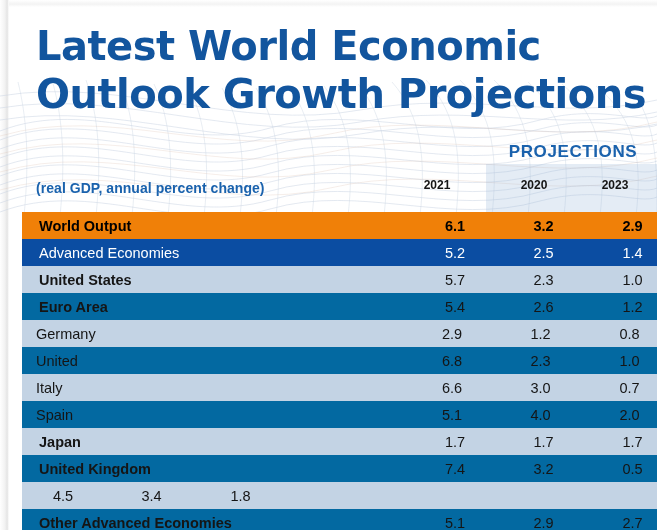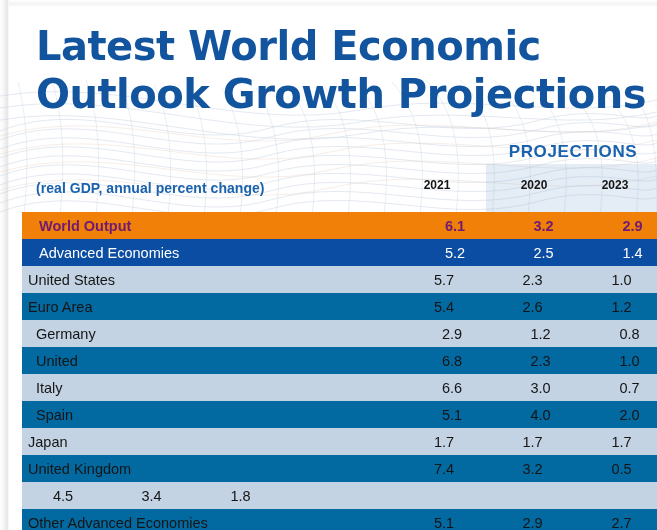--- a/index.html
+++ b/index.html
@@ -142,26 +142,26 @@
   }
   .row .v1 { width: 82px; margin-left: 0px; }
   .row .v2 { width: 95px; }
   .row .v3 { width: 83px; }
 
   
   .row.r-white  { background: #0369a1; }
   .row.r-shade  { background: #c3d3e4; }
   .row.r-orange { background: #f08008; }
   .row.r-orange .label,
-  .row.r-orange .val { color: #701a75; font-weight: 700; }
+  .row.r-orange .val { color: #000000; font-weight: 700; }
   .row.r-blue   { background: #0b4da2; }
   .row.r-blue .label,
   .row.r-blue .val { color: #ffffff; font-weight: 400; }
 
-  .lvl0 .label { padding-left: 6px; font-weight: 400; }
+  .lvl0 .label { padding-left: 17px; font-weight: 700; }
   .lvl1 .label { padding-left: 14px; font-weight: 400; }
   .row.r-orange.lvl0 .label,
   .row.r-blue.lvl0 .label { padding-left: 17px; }
 </style>
 </head>
 <body>
 
 <div id="page">
 
   <div class="page-edge-top"></div>

